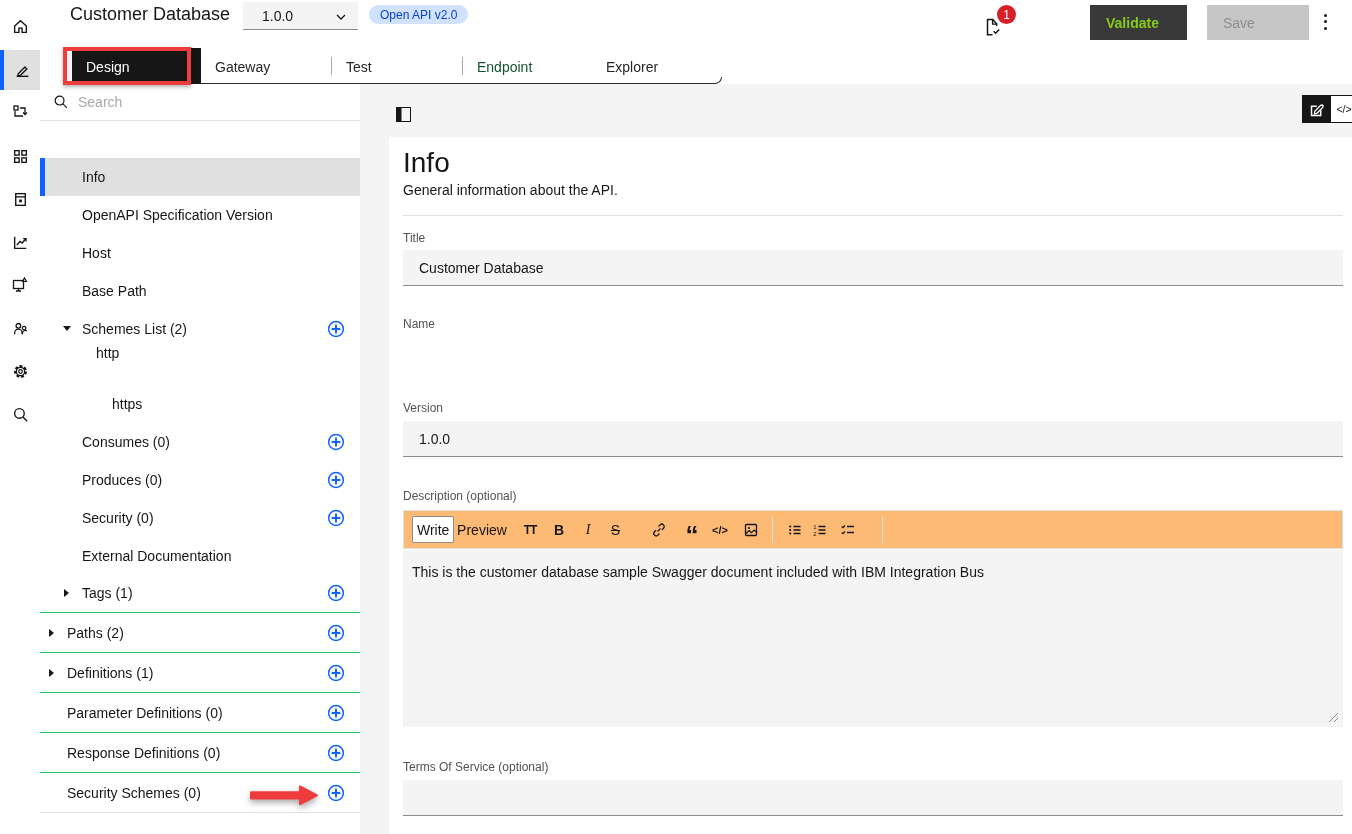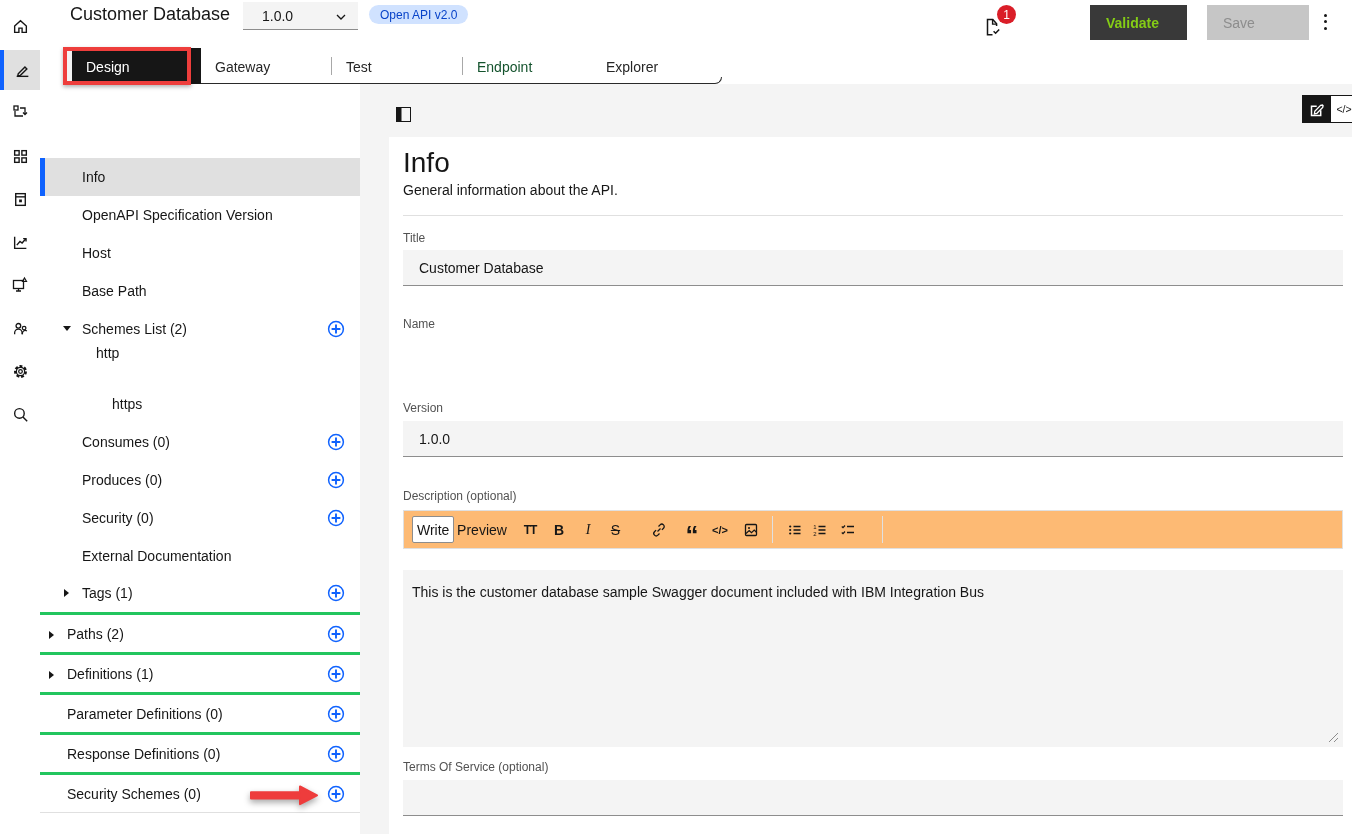--- a/index.html
+++ b/index.html
@@ -30,39 +30,39 @@
   .tabsliver { position:absolute; left:67px; top:50px; width:5px; height:32px; background:#f3f3f3; }
   .tabtext { position:absolute; top:59px; font-size:14px; color:#262626; }
   .tabdiv { position:absolute; top:57px; width:1px; height:18px; background:#a8a8a8; }
   .redrect { position:absolute; left:63px; top:47px; width:128px; height:38px; border:4px solid #ee3e3c; z-index:30; box-shadow:0 2px 4px rgba(0,0,0,0.3); }
 
   
   .nav { position:absolute; left:40px; top:84px; width:320px; height:750px; background:#fff; }
   .search { position:absolute; left:0; top:0; width:320px; height:37px; border-bottom:1px solid #e0e0e0; }
   .search .ph { position:absolute; left:38px; top:10px; font-size:14px; color:#a8a8a8; }
   .row { position:absolute; left:0; width:320px; height:37.83px; display:flex; align-items:center; font-size:14px; color:#161616; }
-  .grow { height:40px; border-top:3px solid #22c55e; }
+  .grow { height:40px; border-top:1px solid #22c55e; }
   .carD { width:0; height:0; border-left:4px solid transparent; border-right:4px solid transparent; border-top:5px solid #161616; position:absolute; }
   .carR { width:0; height:0; border-top:4px solid transparent; border-bottom:4px solid transparent; border-left:5px solid #161616; position:absolute; }
   .plus { position:absolute; left:287px; top:50%; margin-top:-9px; }
   .selrow { background:#e0e0e0; box-shadow:inset 5px 0 0 #0f62fe; }
   .rtext { position:absolute; top:50%; transform:translateY(-50%); white-space:nowrap; }
 
   
   .cstrip { position:absolute; left:360px; top:84px; width:992px; height:750px; background:#f4f4f4; }
   .doc { position:absolute; left:389px; top:137px; width:963px; height:697px; background:#fff; }
   .tgl { position:absolute; top:95px; width:28px; height:28px; display:flex; align-items:center; justify-content:center; }
   .h1 { position:absolute; left:14px; top:10px; font-size:28px; color:#161616; }
   .sub { position:absolute; left:14px; top:45px; font-size:14px; color:#161616; }
   .hr { position:absolute; left:14px; top:78px; width:940px; height:1px; background:#e0e0e0; }
   .toolbar { position:absolute; left:14px; top:373px; width:940px; height:39px; background:#fdba74; border:1px solid #e0e0e0; }
   .wbtn { position:absolute; left:8px; top:5px; height:27px; padding:0 4px; border:1px solid #8d8d8d; border-radius:2px; font-size:14px; color:#161616; display:flex; align-items:center; background:#fff; }
   .tbt { position:absolute; top:0; height:37px; display:flex; align-items:center; justify-content:center; color:#161616; }
   .tdiv { position:absolute; top:5px; width:1px; height:27px; background:#e0e0e0; }
-  .ta { position:absolute; left:14px; top:433px; width:940px; height:177px; background:#f4f4f4; }
+  .ta { position:absolute; left:14px; top:413px; width:940px; height:177px; background:#f4f4f4; }
   .ta .txt { position:absolute; left:9px; top:14px; font-size:14px; color:#161616; }
 </style>
 </head>
 <body>
 
 <div class="cstrip"></div>
 
 <div class="rail">
   <div class="ic" style="top:6px">
     <svg width="17" height="17" viewBox="0 0 16 16">
@@ -163,20 +163,27 @@
 <div class="tabtext" style="left:86px;color:#fff;z-index:5">Design</div>
 <div class="tabtext" style="left:215px">Gateway</div>
 <div class="tabtext" style="left:346px">Test</div>
 <div class="tabtext" style="left:477px;color:#14532d">Endpoint</div>
 <div class="tabtext" style="left:606px">Explorer</div>
 <div class="tabdiv" style="left:331px"></div>
 <div class="tabdiv" style="left:462px"></div>
 <div class="redrect"></div>
 
 <div class="nav">
+  <div class="search">
+    <svg class="abs" style="left:13px;top:10px" width="16" height="16" viewBox="0 0 16 16">
+        <circle cx="6.6" cy="6.6" r="4.4" fill="none" stroke="#161616" stroke-width="1.2"></circle>
+        <path d="M9.9 9.9l4 4" stroke="#161616" stroke-width="1.2"></path>
+      </svg>
+    <div class="ph">Search</div>
+  </div>
 
   <div class="row selrow" style="top:74.33px">
       <span class="rtext" style="left:42px">Info</span>
     </div>
   <div class="row" style="top:112.16px">
       <span class="rtext" style="left:42px">OpenAPI Specification Version</span>
     </div>
   <div class="row" style="top:149.99px">
       <span class="rtext" style="left:42px">Host</span>
     </div>

